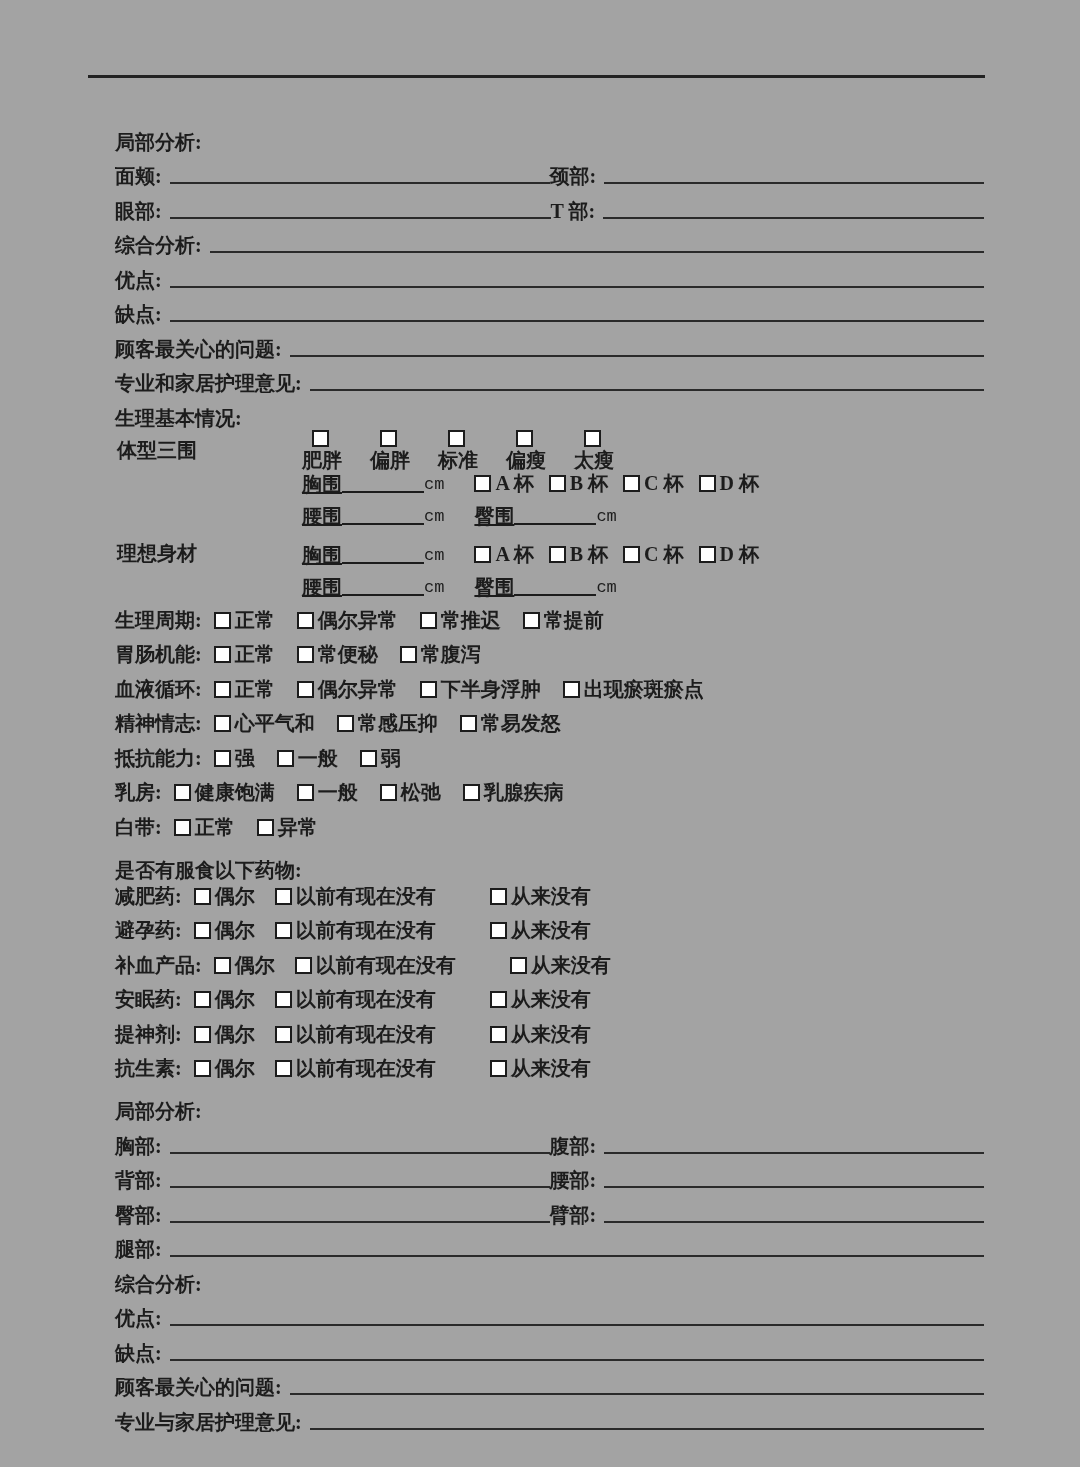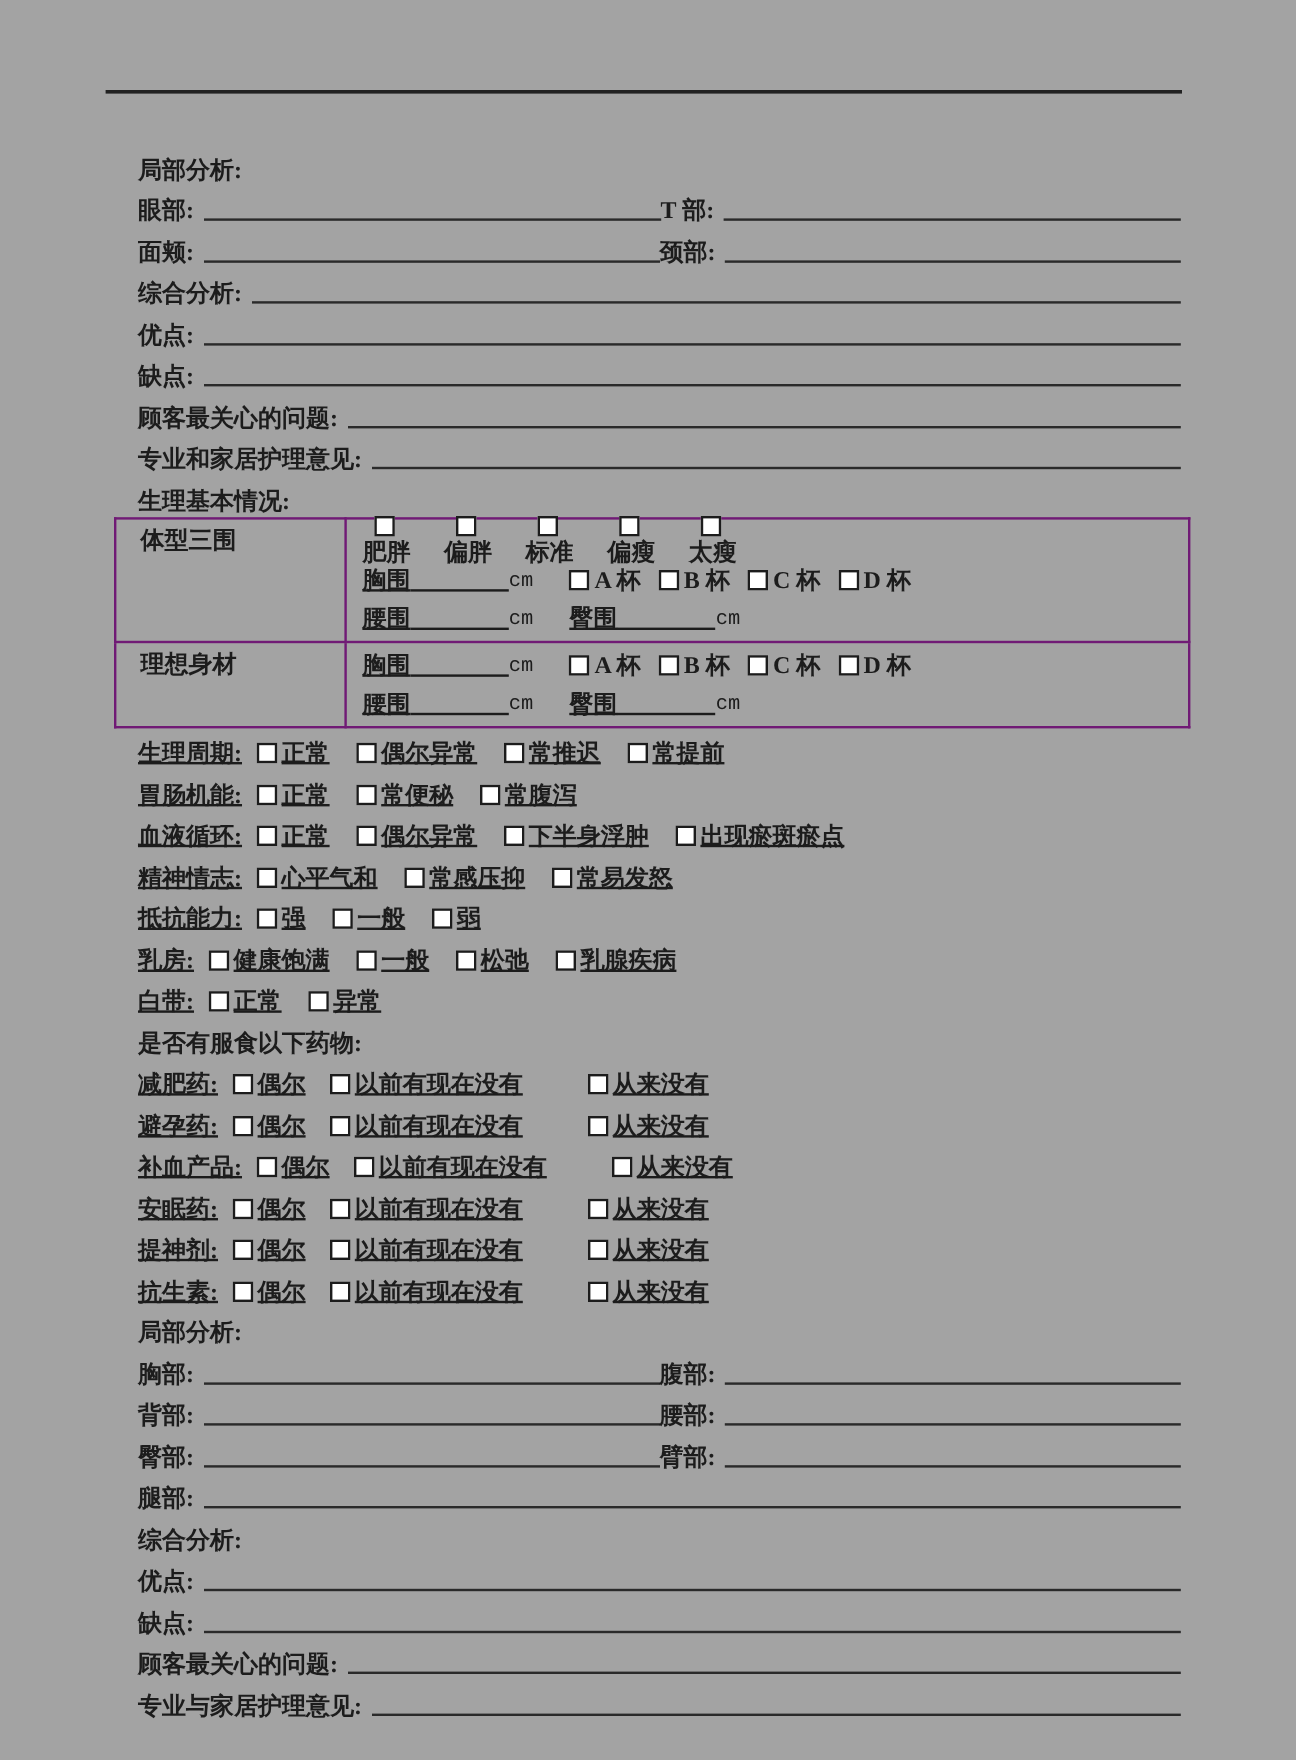--- a/index.html
+++ b/index.html
@@ -7,32 +7,32 @@
     position:relative; width:1080px; height:1467px; background:#a3a3a3;
     font-family:"Liberation Serif", serif; font-weight:700; color:#1c1c1c;
     font-size:20px; overflow:hidden; box-sizing:border-box;
   }
   .toprule { margin:75px 95px 0 88px; border-top:3px solid #222222; height:0; }
   .content { padding:42px 96px 0 115px; }
 
   .row, .trow, .optrow { display:flex; height:34.5px; }
   .row  { align-items:flex-end; }
   .trow { align-items:flex-end; }
-  .optrow { align-items:flex-end;text-decoration:underline; }
+  .optrow { align-items:flex-start; }
   .lbl { white-space:nowrap; line-height:26px; }
   .blank { flex:1 1 0; border-bottom:2px solid #2a2a2a; margin:0 0 5px 8px; height:0; }
   .optrow .lbl { margin-right:12px; }
 
   .opt { display:inline-flex; align-items:center; white-space:nowrap; margin-right:22px; }
   .cb { width:13px; height:13px; border:2px solid #1c1c1c; display:inline-block; margin-right:4px; flex:none; background:#fff; }
   .drugrow .opt { margin-right:20px; }
   .drugrow .opt:last-child { margin-left:14px;padding-left:20px; }
 
   .ptable { border-collapse:collapse; table-layout:fixed; width:897px; margin-left:-20px; }
-  .ptable td { border:2px solid #701a75; vertical-align:top; }
+  .ptable td { border:2px solid #a3a3a3; vertical-align:top; }
   .ptable td.hd { width:192px; padding:4px 0 0 20px; box-sizing:border-box; }
   .ptable td.bd { padding:3px 0 2px 13px; }
   .tline { height:32px; display:flex; align-items:center; }
   .ptable .opt { margin-right:15px; }
   .tline.spread .opt { margin-right:28px;flex-direction:column; }
 
   .mfield { display:flex; align-items:flex-end; white-space:nowrap; margin-right:30px; }
   .mfield .mlabel { line-height:26px;text-decoration:underline; }
   .mblank { display:inline-block; width:82px; height:0; border-bottom:2px solid #1c1c1c; margin-bottom:4px; }
   .unit { font-family:"Liberation Mono", monospace; font-size:17px; font-weight:400; line-height:24px; }
@@ -42,29 +42,29 @@
 
 <div class="page">
   <div class="toprule"></div>
   <div class="content">
 
     <div class="trow">
       <span class="lbl">局部分析:</span>
     </div>
 
     <div class="row">
+      <span class="lbl">面颊:</span>
+      <span class="blank"></span>
+      <span class="lbl">颈部:</span>
+      <span class="blank"></span>
+    </div>
+    <div class="row">
       <span class="lbl">眼部:</span>
       <span class="blank"></span>
       <span class="lbl">T 部:</span>
-      <span class="blank"></span>
-    </div>
-    <div class="row">
-      <span class="lbl">面颊:</span>
-      <span class="blank"></span>
-      <span class="lbl">颈部:</span>
       <span class="blank"></span>
     </div>
 
     <div class="row">
       <span class="lbl">综合分析:</span>
       <span class="blank"></span>
     </div>
     <div class="row">
       <span class="lbl">优点:</span>
       <span class="blank"></span>

